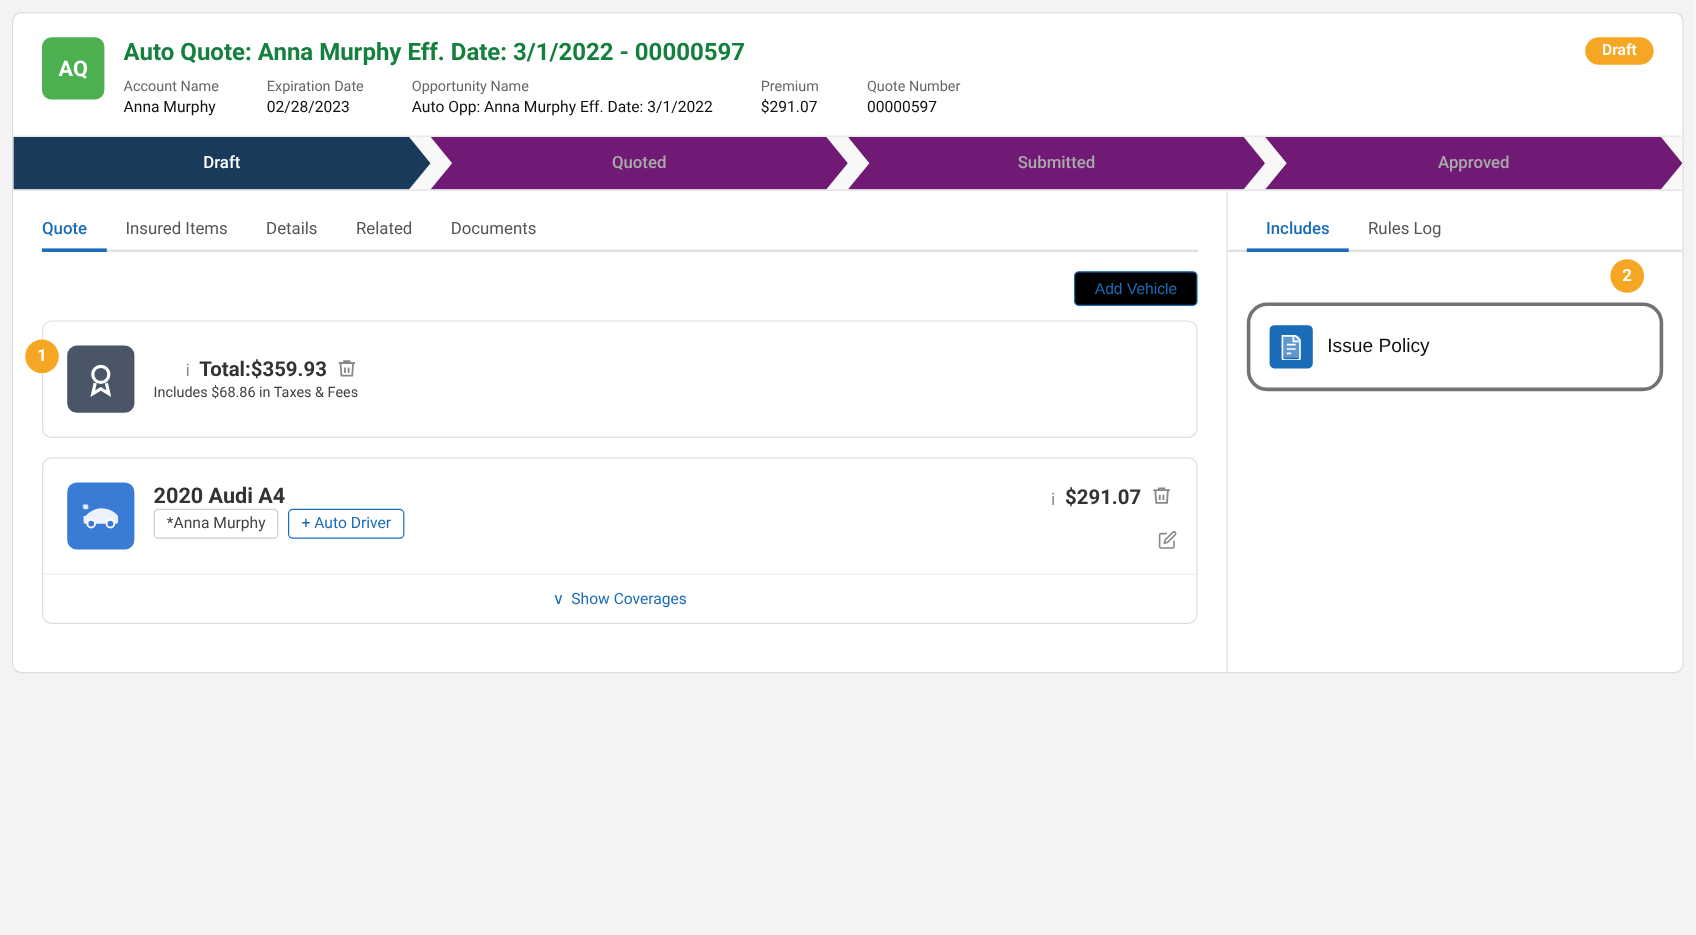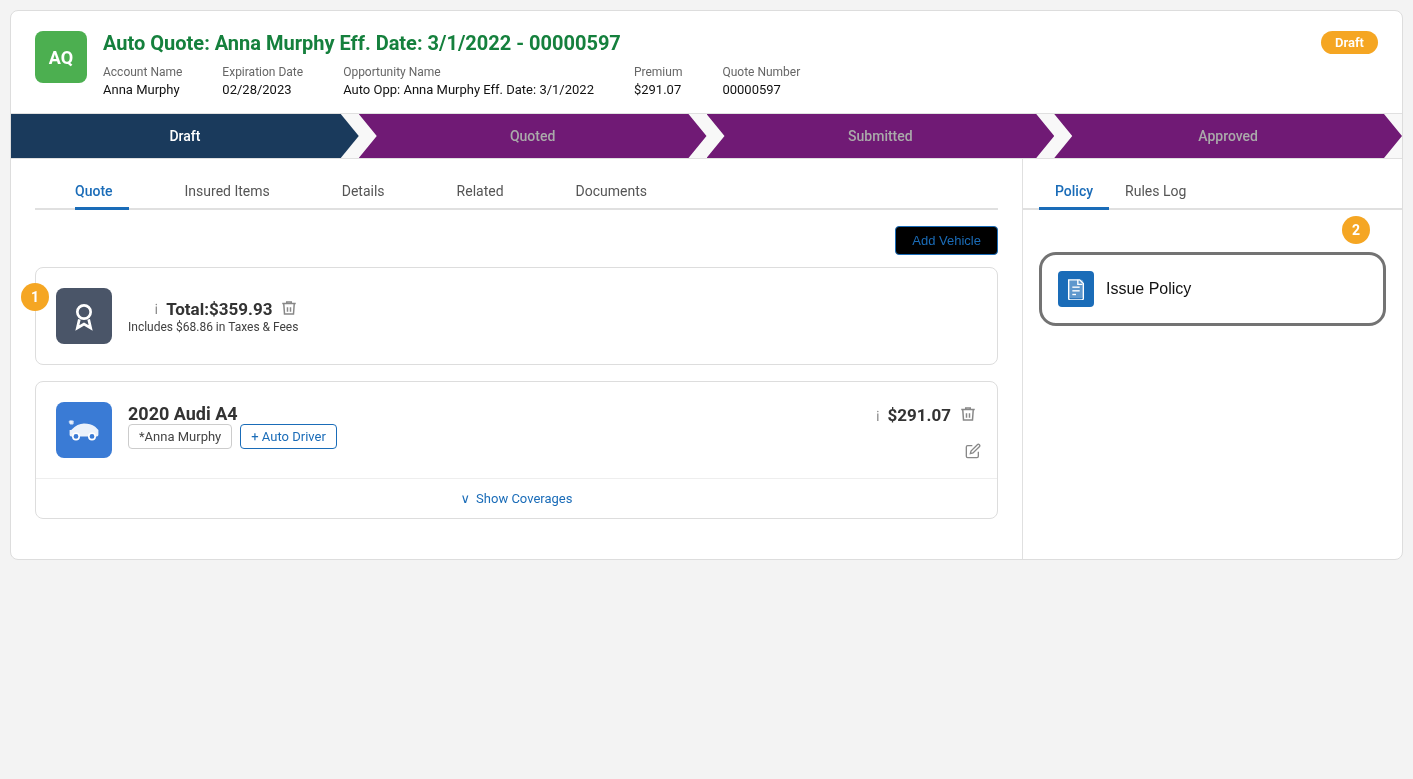--- a/index.html
+++ b/index.html
@@ -24,21 +24,21 @@
     .progress-step.active { background: #1a3a5c; color: #fff; }
     .progress-step.inactive { background: #701a75; color: #aaa; }
 
     
     .main-layout { display: flex; }
     .main-content { flex: 1; padding: 0 24px 24px; }
     .right-panel { width: 380px; border-left: 1px solid #e0e0e0; padding: 0; flex-shrink: 0; }
 
     
     .tabs { display: flex; gap: 0; border-bottom: 2px solid #e0e0e0; margin-bottom: 16px; padding-top: 16px; }
-    .tab { padding: 8px 16px; font-size: 14px; cursor: pointer; color: #555; border-bottom: 3px solid transparent; margin-bottom: -2px; margin-left: 40px; }
+    .tab { padding: 8px 16px; font-size: 14px; cursor: pointer; color: #555; border-bottom: 3px solid transparent; margin-bottom: -2px; }
     .tab.active { color: #1a6cb8; border-bottom-color: #1a6cb8; font-weight: 500; }
     .tab:first-child { padding-left: 0; }
 
     .right-tabs { display: flex; gap: 0; border-bottom: 2px solid #e0e0e0; padding: 16px 16px 0; }
     .right-tab { padding: 8px 16px; font-size: 14px; cursor: pointer; color: #555; border-bottom: 3px solid transparent; margin-bottom: -2px; }
     .right-tab.active { color: #1a6cb8; border-bottom-color: #1a6cb8; font-weight: 500; }
 
     
     .add-vehicle-row { display: flex; justify-content: flex-end; margin-bottom: 12px; }
     .add-vehicle-btn { border: 1px solid #1a6cb8; color: #1a6cb8; background: #000000; padding: 6px 16px; border-radius: 4px; cursor: pointer; font-size: 13px; }
@@ -205,21 +205,21 @@
         <div class="show-coverages">
           <span>∨</span>
           <span>Show Coverages</span>
         </div>
       </div>
 
     </div>
 
     <div class="right-panel">
       <div class="right-tabs">
-        <div class="right-tab active">Policy</div>
+        <div class="right-tab active">Includes</div>
         <div class="right-tab">Rules Log</div>
       </div>
       <div class="right-panel-content">
         <div style="position:relative; display:inline-block; width:100%;">
           <div class="step-badge-2">2</div>
           <button class="issue-policy-btn" style="border: 3px solid #737373; border-radius:17px; width:100%;margin-top:26px;">
             <div class="issue-policy-icon">
               <svg width="22" height="22" viewBox="0 0 24 24" fill="none">
                 <rect x="4" y="2" width="16" height="20" rx="2" fill="#fff" opacity="0.3"></rect>
                 <path d="M4 2 h12 l4 4 v16 a2 2 0 0 1-2 2 H6 a2 2 0 0 1-2-2 z" fill="none" stroke="#fff" stroke-width="1.5"></path>

